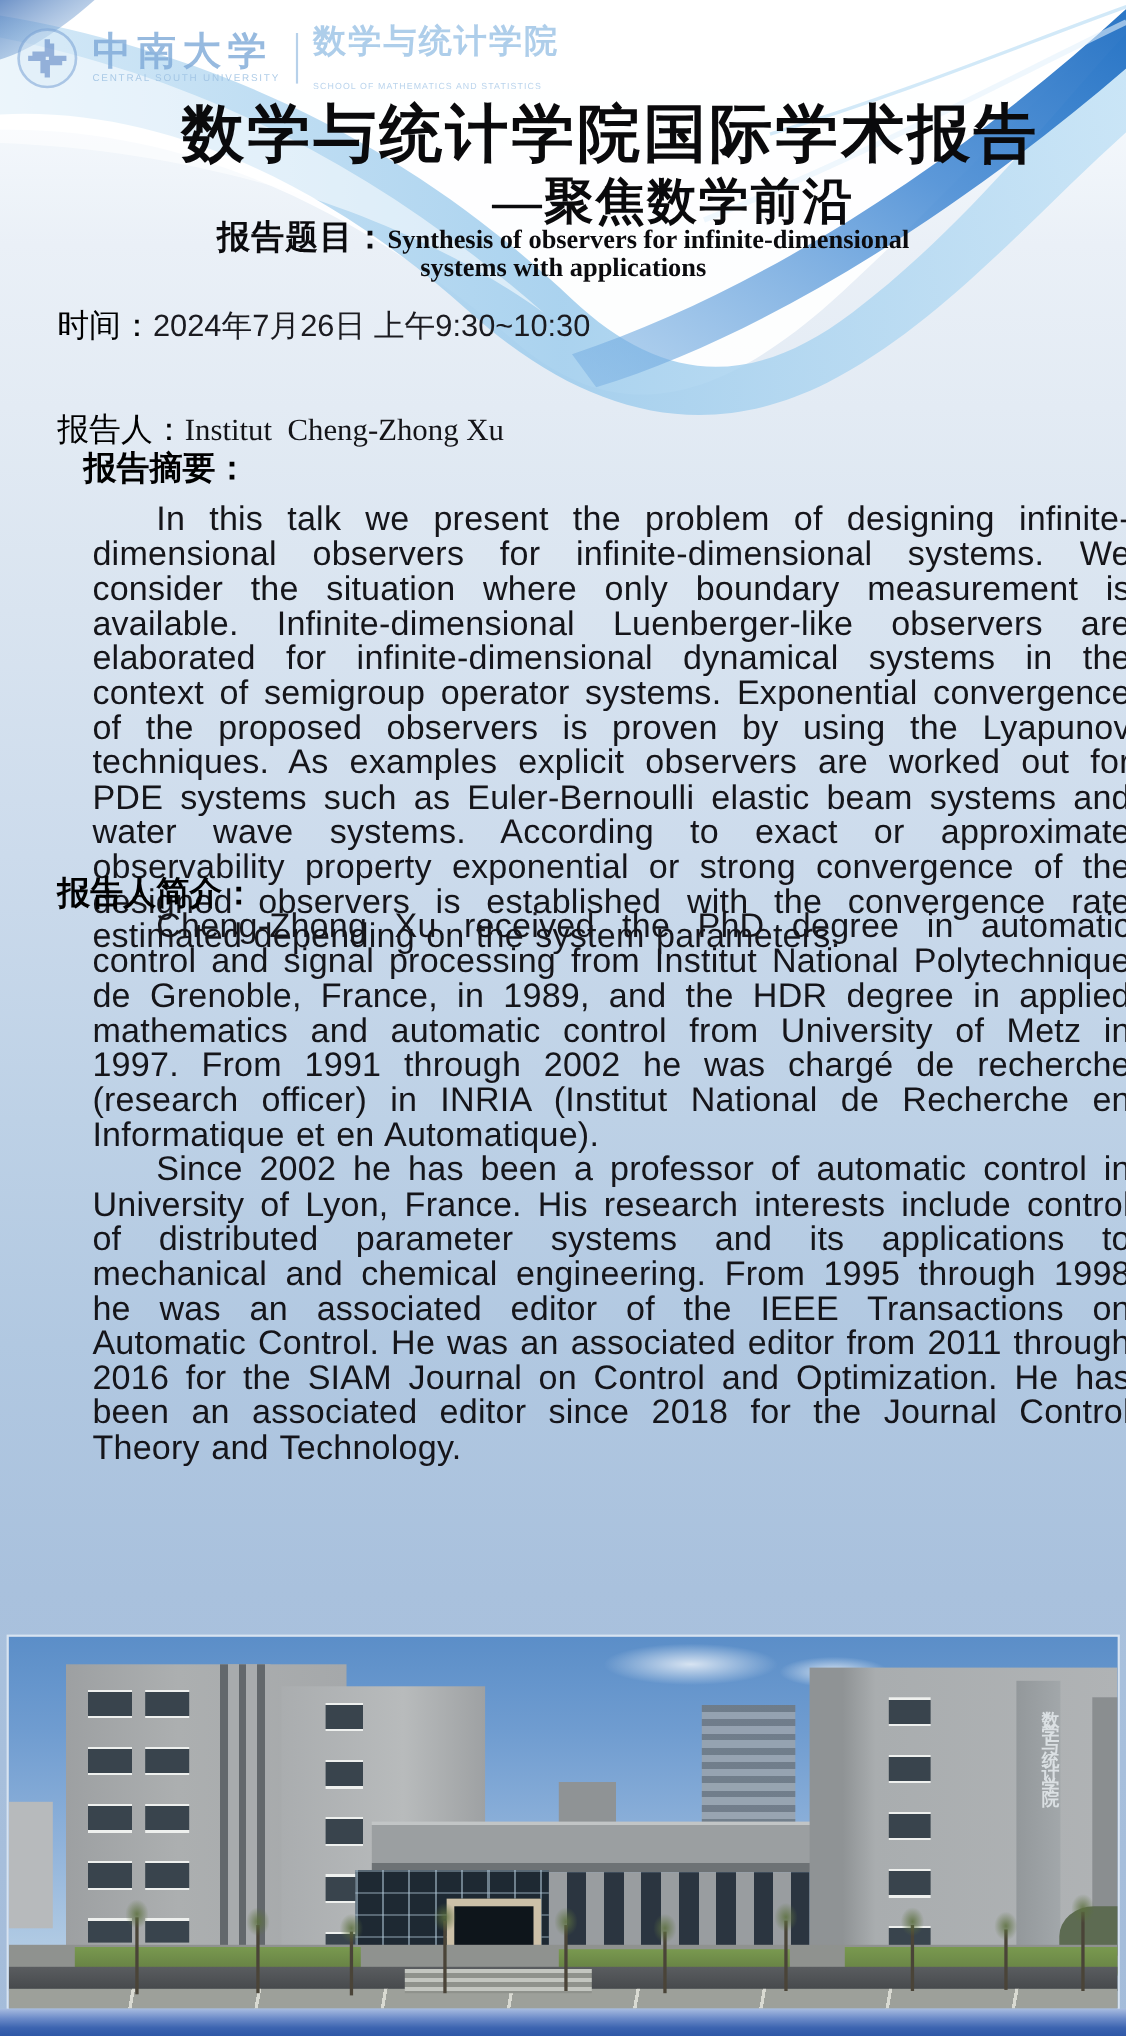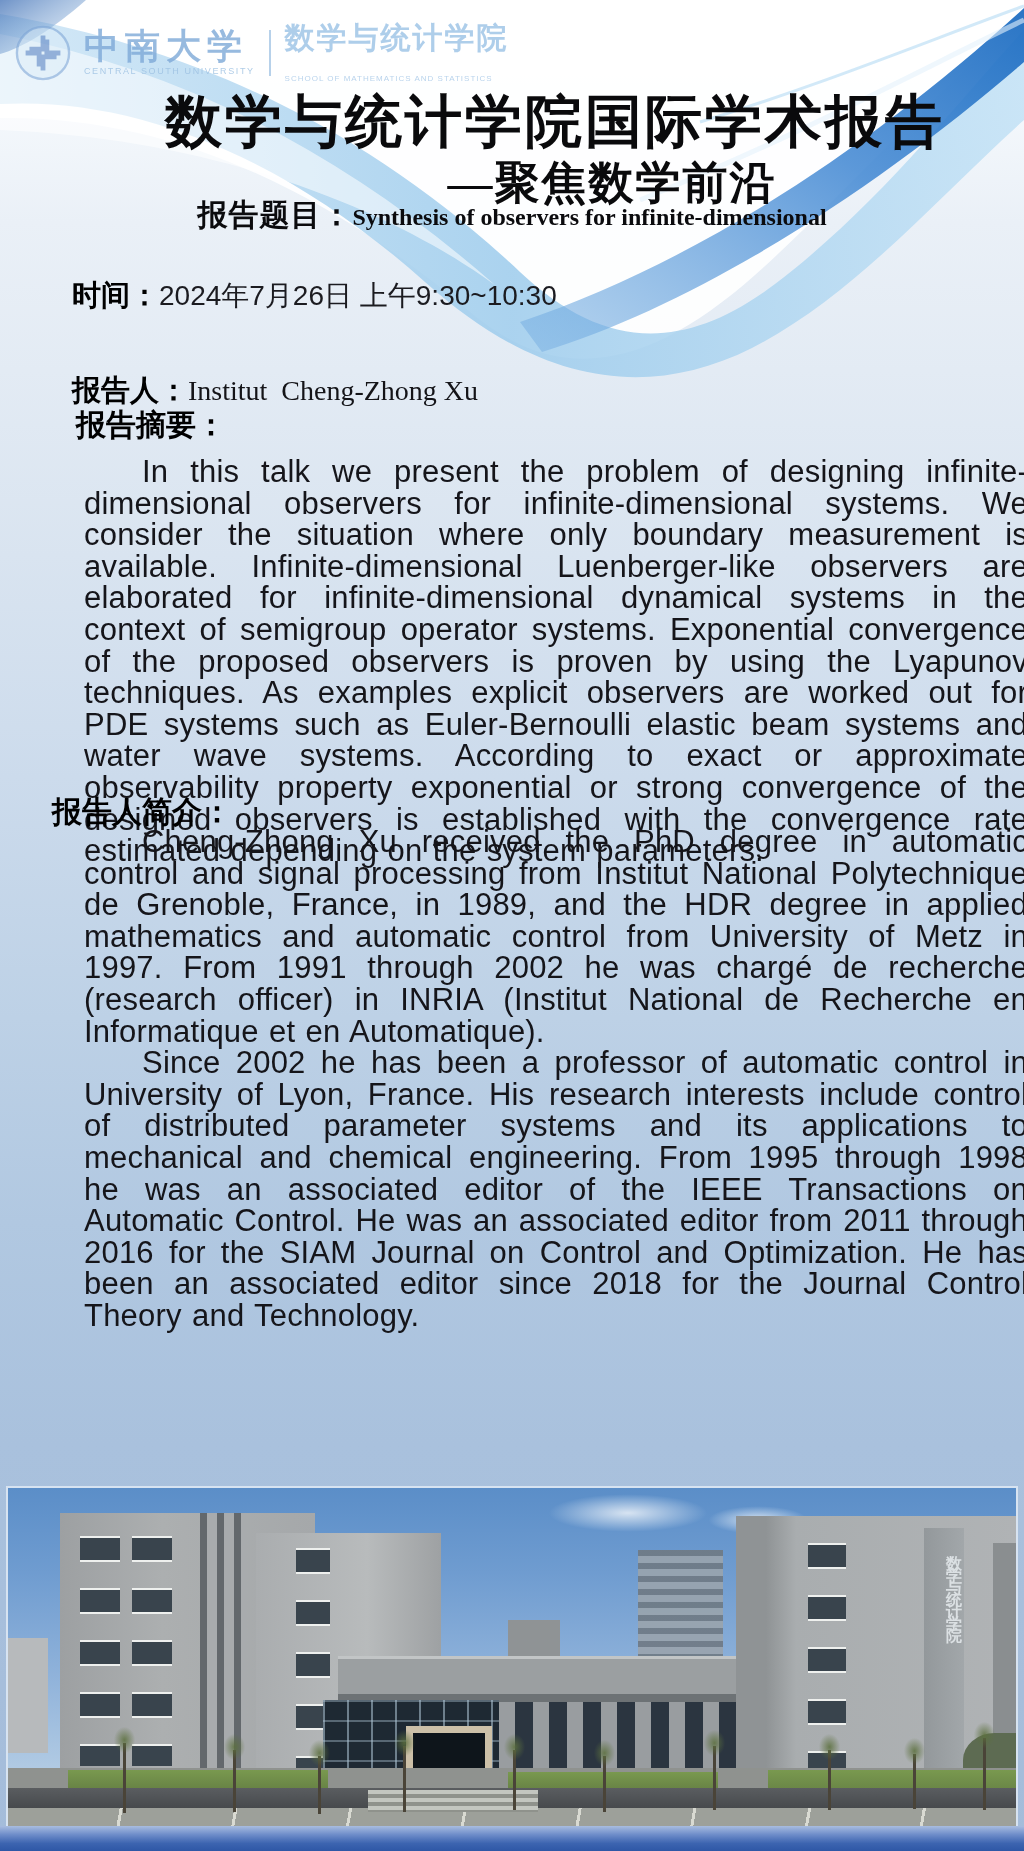--- a/index.html
+++ b/index.html
@@ -27,21 +27,21 @@
   .subtitle{position:absolute;top:153px;left:0;width:100%;box-sizing:border-box;padding-left:200px;
     text-align:center;font-family:"Liberation Serif",serif;font-weight:900;
     font-size:45px;letter-spacing:2px;color:#0a0a0c;z-index:5;}
   .rt-line{position:absolute;left:0;width:100%;text-align:center;color:#0b0b0e;z-index:5;}
   .rt1{top:195px;}
   .rt2{top:231px;}
   .rt-cn{font-size:30px;font-weight:bold;letter-spacing:1px;}
   .rt-en{font-family:"Liberation Serif",serif;font-weight:bold;font-size:24px;}
   
   .meta{position:absolute;left:52px;color:#101014;z-index:5;white-space:pre-wrap;}
-  .meta .lab{font-size:29px;font-weight:bold;color:#000;margin-left:20px;}
+  .meta .lab{font-size:29px;font-weight:normal;color:#000;}
   .meta .val{font-size:28px;color:#1b1b20;}
   .meta .val-serif{font-family:"Liberation Serif",serif;font-size:28px;color:#141418;}
   .m-time{top:276px;}
   .m-loc{top:323px;}
   .m-spk{top:371px;}
   
   .sec-head{position:absolute;left:52px;font-size:30px;font-weight:bold;color:#000;z-index:5;}
   .h-abs{top:405px;margin-left:24px;}
   .h-bio{top:792px;}
   .body-text{position:absolute;left:40px;width:944px;z-index:5;
@@ -157,20 +157,21 @@
     <div>
       <div class="logo-cn2">数学与统计学院</div>
       <div class="logo-en2">SCHOOL OF MATHEMATICS AND STATISTICS</div>
     </div>
   </div>
 
   <div class="main-title">数学与统计学院国际学术报告</div>
   <div class="subtitle">—聚焦数学前沿</div>
 
   <div class="rt-line rt1"><span class="rt-cn">报告题目：</span><span class="rt-en">Synthesis of observers for infinite-dimensional</span></div>
+  <div class="rt-line rt2"><span class="rt-en">systems with applications</span></div>
 
   <div class="meta m-time"><span class="lab">时间：</span><span class="val">2024年7月26日 上午9:30~10:30</span></div>
   <div class="meta m-spk"><span class="lab">报告人：</span><span class="val-serif">Institut  Cheng-Zhong Xu</span></div>
 
   <div class="sec-head h-abs">报告摘要：</div>
   <div class="body-text t-abs">
     <p>In this talk we present the problem of designing infinite-dimensional observers for infinite-dimensional systems. We consider the situation where only boundary measurement is available. Infinite-dimensional Luenberger-like observers are elaborated for infinite-dimensional dynamical systems in the context of semigroup operator systems. Exponential convergence of the proposed observers is proven by using the Lyapunov techniques.  As examples explicit observers are worked out for PDE systems such as Euler-Bernoulli elastic beam systems and water wave systems. According to exact or approximate observability property exponential or strong convergence of the designed observers is established with the convergence rate estimated depending on the system parameters.</p>
   </div>
 
   <div class="sec-head h-bio">报告人简介：</div>

